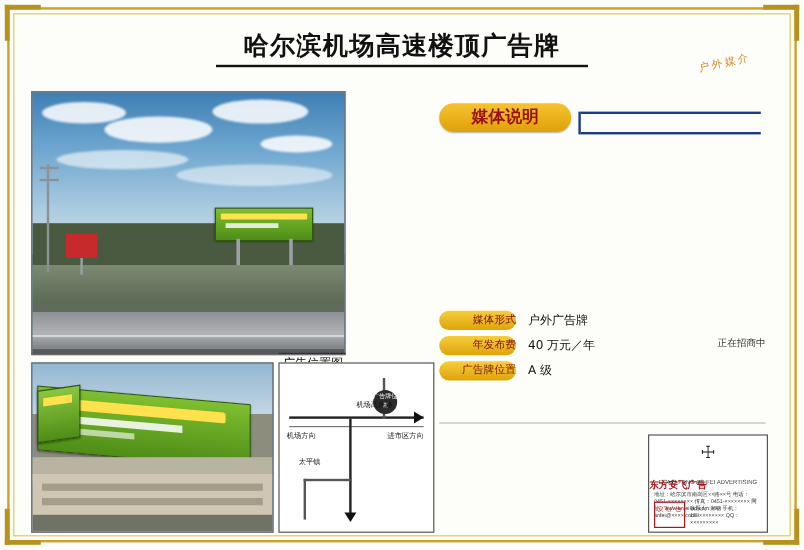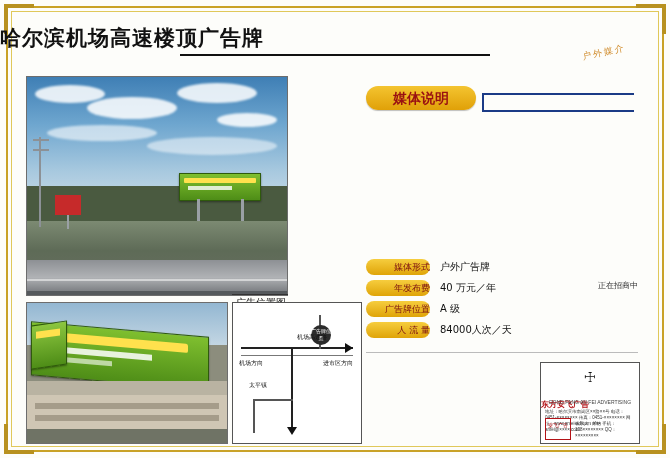--- a/index.html
+++ b/index.html
@@ -31,21 +31,21 @@
     border:0 solid #b8911f;
   }
   .corner.tl{left:4px;top:4px;border-left-width:4px;border-top-width:4px;}
   .corner.tr{right:4px;top:4px;border-right-width:4px;border-top-width:4px;}
   .corner.bl{left:4px;bottom:4px;border-left-width:4px;border-bottom-width:4px;}
   .corner.br{right:4px;bottom:4px;border-right-width:4px;border-bottom-width:4px;}
 
   
   .title{
     position:absolute;left:0;right:0;top:24px;
-    text-align:left;
+    text-align:center;
     font-family:"DejaVu Serif","Liberation Serif",serif;
     font-size:21px;font-weight:bold;color:#111;
     letter-spacing:1px;
   }
   .title-rule{
     position:absolute;left:180px;right:180px;top:54px;
     height:2px;background:#111;
   }
   .stamp{
     position:absolute;right:44px;top:46px;
@@ -300,24 +300,20 @@
       <div class="spec-val">户外广告牌</div>
     </div>
     <div class="spec-row">
       <div class="spec-key">年发布费</div>
       <div class="spec-val">40 万元／年</div>
       <div class="spec-note">正在招商中</div>
     </div>
     <div class="spec-row">
       <div class="spec-key">广告牌位置</div>
       <div class="spec-val">A 级</div>
-    </div>
-    <div class="spec-row">
-      <div class="spec-key">人 流 量</div>
-      <div class="spec-val">84000人次／天</div>
     </div>
   </div>
 
   <div class="sep-line"></div>
 
   <div class="logo-card">
     <div class="logo-wing">☩</div>
     <div class="logo-name">东方安飞广告</div>
     <div class="logo-sub">DONG FANG AN FEI ADVERTISING</div>
     <div class="logo-lines">地址：哈尔滨市南岗区××路××号  电话：0451-××××××××  传真：0451-××××××××

